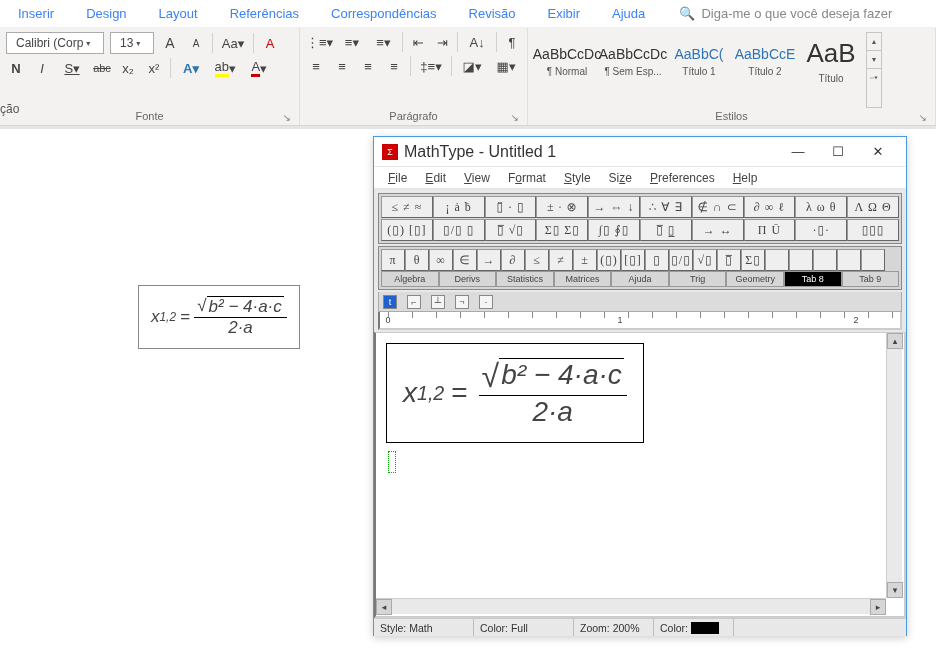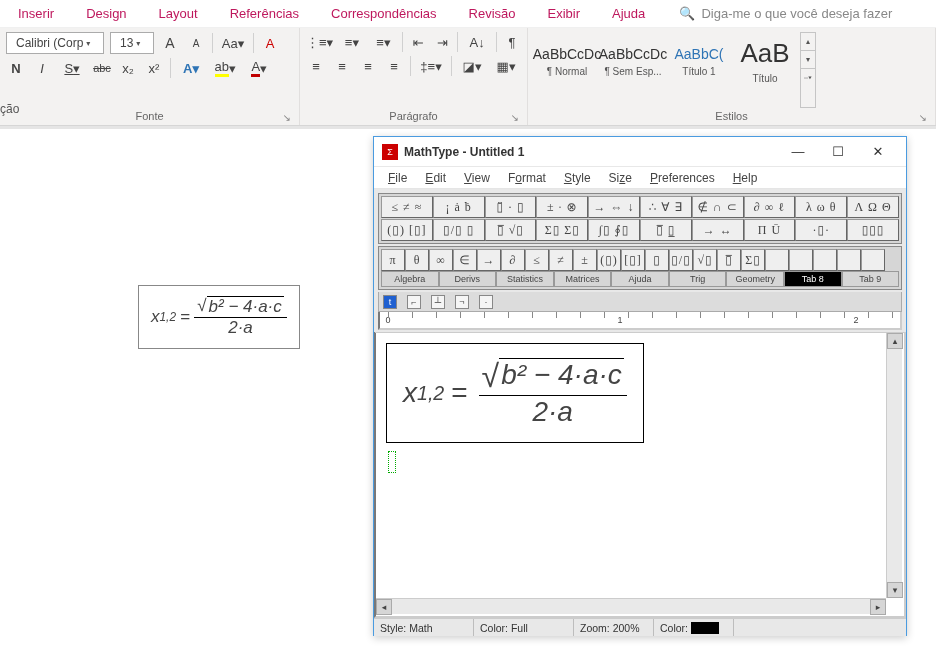--- a/index.html
+++ b/index.html
@@ -1,20 +1,20 @@
 <!DOCTYPE html>
 <html><head>
 <meta charset="utf-8">
 <style>
 * { margin: 0; padding: 0; box-sizing: border-box; font-family: 'Segoe UI', Arial, sans-serif; }
 body { width: 936px; height: 651px; background: #fff; overflow: hidden; font-size: 12px; color: #444; position: relative; }
 
 
 .ribbon-tabs { height: 28px; display: flex; align-items: center; padding-left: 2px; background: #fff; border-bottom: 1px solid #f0f0f0; }
-.ribbon-tab { padding: 6px 16px; font-size: 13px; color: #be185d; cursor: pointer; }
+.ribbon-tab { padding: 6px 16px; font-size: 13px; color: #3b82f6; cursor: pointer; }
 .search-area { display: flex; align-items: center; margin-left: 18px; color: #888; font-size: 13px; gap: 6px; }
 .search-icon { font-size: 13px; }
 
 
 .ribbon { height: 98px; background: #f3f2f1; border-bottom: 1px solid #d6d6d6; display: flex; }
 .group { border-right: 1px solid #e1dfde; display: flex; flex-direction: column; justify-content: space-between; padding: 4px 6px 0 6px; position: relative; }
 .group-content { flex: 1; }
 .group-label { text-align: center; font-size: 11px; color: #666; padding: 2px 0 3px 0; position: relative; }
 .group-label .dlg { position: absolute; right: 2px; bottom: 2px; font-size: 10px; color: #888; }
 
@@ -42,21 +42,21 @@
 .frac .bar { width: 100%; border-top: 1px solid #000; }
 .sqrt { display: inline-flex; align-items: flex-start; }
 .sqrt-sym { font-style: normal; }
 .sqrt-body { border-top: 1px solid #000; padding: 0 2px; }
 sub { font-size: 0.7em; }
 
 
 .mt-window { position: absolute; left: 373px; top: 136px; width: 534px; height: 500px; background: #fff; border: 1px solid #4a9be0; box-shadow: 0 2px 8px rgba(0,0,0,.2); }
 .mt-title { height: 30px; background: #fff; display: flex; align-items: center; padding: 0 8px; border-bottom: 1px solid #e8e8e8; }
 .mt-title .appicon { width: 16px; height: 16px; background: #c00; margin-right: 6px; display: flex; align-items: center; justify-content: center; color: #fff; font-size: 9px; }
-.mt-title .title-text { flex: 1; font-size: 12px; color: #333; font-weight: bold; }
+.mt-title .title-text { flex: 1; font-size: 16px; color: #333; }
 .mt-title .winbtn { width: 40px; height: 30px; display: flex; align-items: center; justify-content: center; font-size: 13px; color: #333; cursor: pointer; }
 
 .mt-menu { height: 22px; display: flex; align-items: center; padding: 0 6px; gap: 2px; font-size: 12px; border-bottom: 1px solid #e5e5e5; }
 .mt-menu span { padding: 2px 8px; cursor: pointer; }
 .mt-menu u { text-decoration: underline; }
 
 .mt-toolbars { background: #e8e8e8; padding: 4px 4px 2px 4px; }
 .mt-palette { border: 1px solid #888; background: #d6d6d6; padding: 2px; margin-bottom: 2px; }
 .mt-prow { display: flex; gap: 0px; }
 .mt-pcell { width: 52px; height: 22px; background: #efefef; border: 1px solid #999; border-right-color: #666; border-bottom-color: #666; display: flex; align-items: center; justify-content: center; font-family: 'Times New Roman', serif; font-size: 12px; cursor: pointer; letter-spacing: 1px; }
@@ -177,20 +177,24 @@
           <span class="preview">AaBbCcDc</span>
           <span class="name">¶ Normal</span>
         </div>
       <div class="style-box">
           <span class="preview">AaBbCcDc</span>
           <span class="name">¶ Sem Esp...</span>
         </div>
       <div class="style-box h1">
           <span class="preview">AaBbC(</span>
           <span class="name">Título 1</span>
+        </div>
+      <div class="style-box h2">
+          <span class="preview">AaBbCcE</span>
+          <span class="name">Título 2</span>
         </div>
       <div class="style-box big">
           <span class="preview">AaB</span>
           <span class="name">Título</span>
         </div>
       <div class="style-nav">
         <div>▴</div>
         <div>▾</div>
         <div>⎯▾</div>
       </div>

